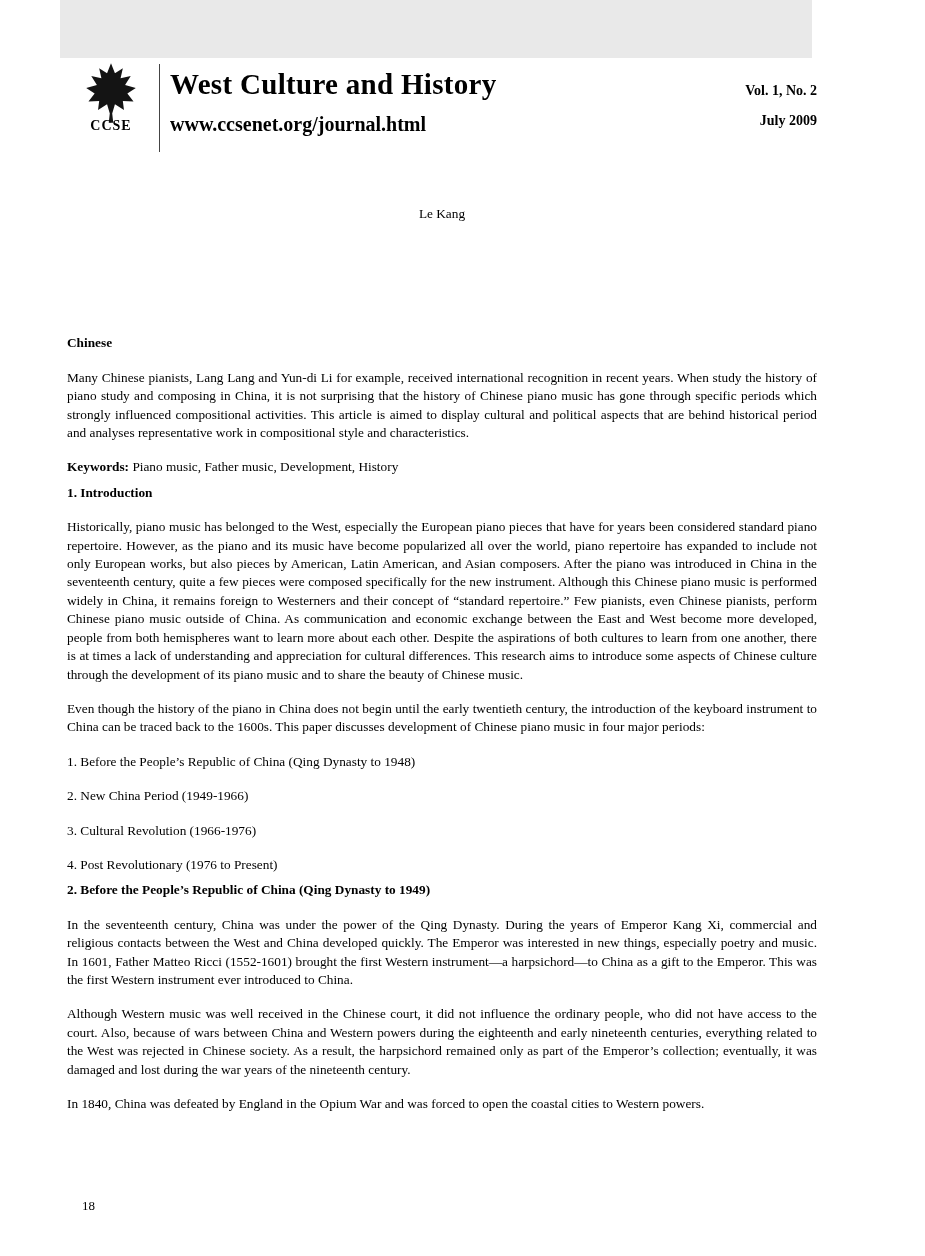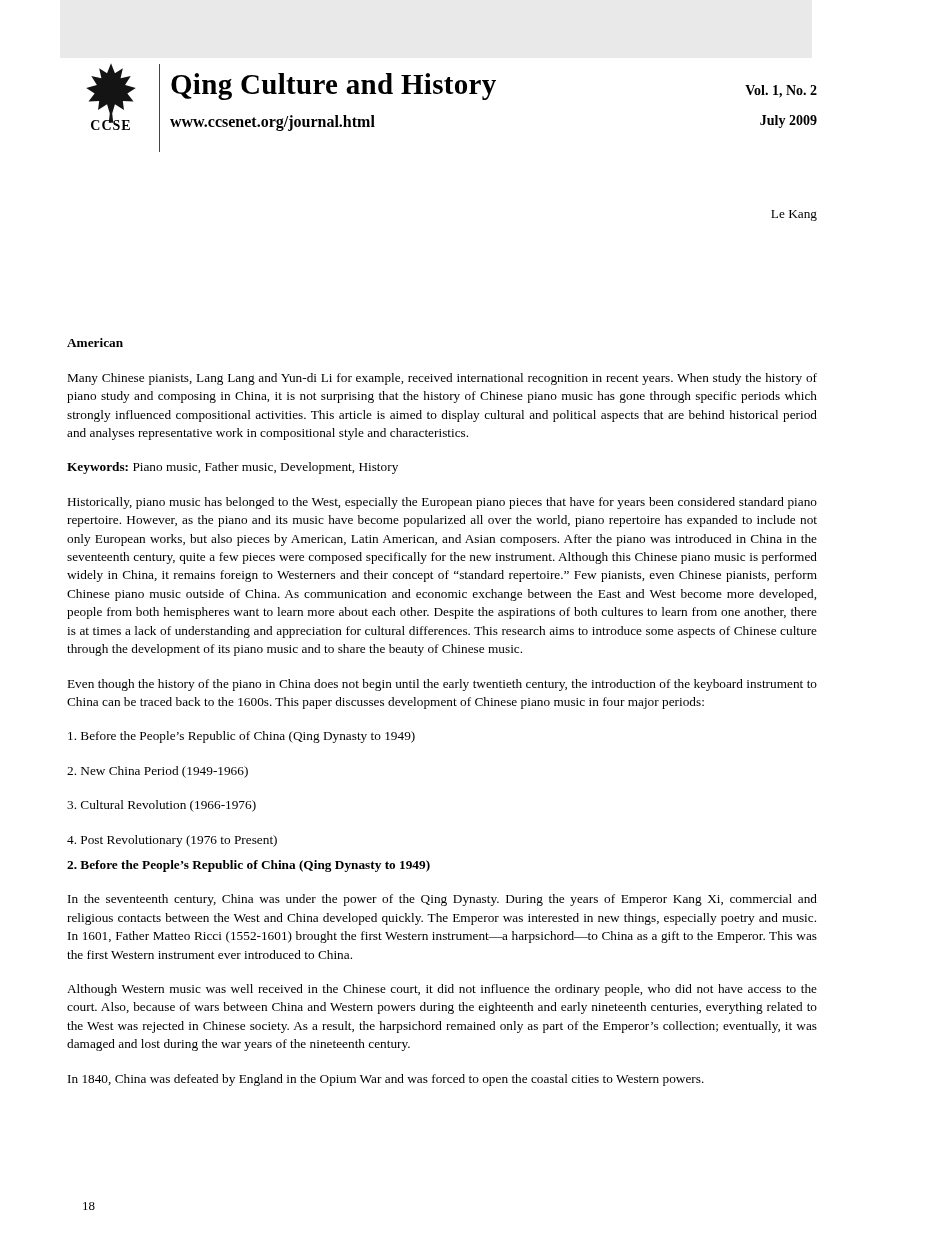--- a/index.html
+++ b/index.html
@@ -44,21 +44,21 @@
     margin: 2px 10px 0 4px;
     flex: 0 0 auto;
   }
   .journal-block { flex: 1 1 auto; padding-top: 6px; }
   .journal-title {
     font-size: 29px;
     font-weight: bold;
     letter-spacing: 0.3px;
   }
   .journal-url {
-    font-size: 16px;
+    font-size: 20px;
     font-weight: bold;
     margin-top: 12px;
   }
   .issue-block {
     flex: 0 0 auto;
     text-align: right;
     font-size: 14px;
     font-weight: bold;
     padding-top: 14px;
     line-height: 30px;
@@ -71,21 +71,21 @@
     line-height: 18.4px;
   }
   .article-title {
     font-size: 22px;
     font-weight: normal;
     text-align: center;
     margin: 0 0 43px 0;
     line-height: 30px;
   }
   .author {
-    text-align: right;
+    text-align: center;
     margin: 0 0 111px 0;
   }
   h2.sec-heading {
     font-size: 13.3px;
     font-weight: bold;
     margin: 0 0 7px 0;
     line-height: 18.4px;
   }
   .content p {
     margin: 16px 0 7px 0;
@@ -110,41 +110,42 @@
     <div class="logo-block">
       <span>
         <svg viewBox="0 0 100 110" width="60" height="62" aria-hidden="true">
           <path fill="#141414" d="M50 2 L57 20 L71 11 L67 29 L85 25 L75 41 L94 46 L79 56 L90 70 L71 69 L73 85 L57 75 L52 92 L48 92 L43 75 L27 85 L29 69 L10 70 L21 56 L6 46 L25 41 L15 25 L33 29 L29 11 L43 20 Z M48 90 L52 90 L54 108 L46 108 Z"></path>
         </svg>
       </span>
       <div class="logo-text">CCSE</div>
     </div>
     <div class="logo-divider"></div>
     <div class="journal-block">
-      <div class="journal-title">Qing Culture and History</div>
+      <div class="journal-title">West Culture and History</div>
       <div class="journal-url">www.ccsenet.org/journal.html</div>
     </div>
     <div class="issue-block">
       <div>Vol. 1, No. 2</div>
       <div>July  2009</div>
     </div>
   </header>
 
   <main class="content">
     <div class="author">Le Kang</div>
 
-    <h2 class="sec-heading">American</h2>
+    <h2 class="sec-heading">Chinese</h2>
     <p>Many Chinese pianists, Lang Lang and Yun-di Li for example, received international recognition in recent years. When study the history of piano study and composing in China, it is not surprising that the history of Chinese piano music has gone through specific periods which strongly influenced compositional activities. This article is aimed to display cultural and political aspects that are behind historical period and analyses representative work in compositional style and characteristics.</p>
 
     <p class="no-justify"><strong>Keywords:</strong> <span>Piano music, Father music, Development, History</span></p>
 
+    <h2 class="sec-heading">1. Introduction</h2>
     <p>Historically, piano music has belonged to the West, especially the European piano pieces that have for years been considered standard piano repertoire. However, as the piano and its music have become popularized all over the world, piano repertoire has expanded to include not only European works, but also pieces by American, Latin American, and Asian composers. After the piano was introduced in China in the seventeenth century, quite a few pieces were composed specifically for the new instrument. Although this Chinese piano music is performed widely in China, it remains foreign to Westerners and their concept of “standard repertoire.” Few pianists, even Chinese pianists, perform Chinese piano music outside of China. As communication and economic exchange between the East and West become more developed, people from both hemispheres want to learn more about each other. Despite the aspirations of both cultures to learn from one another, there is at times a lack of understanding and appreciation for cultural differences. This research aims to introduce some aspects of Chinese culture through the development of its piano music and to share the beauty of Chinese music.</p>
     <p>Even though the history of the piano in China does not begin until the early twentieth century, the introduction of the keyboard instrument to China can be traced back to the 1600s. This paper discusses development of Chinese piano music in four major periods:</p>
 
-    <p class="no-justify">1. Before the People’s Republic of China (Qing Dynasty to 1949)</p>
+    <p class="no-justify">1. Before the People’s Republic of China (Qing Dynasty to 1948)</p>
     <p class="no-justify">2. New China Period (1949-1966)</p>
     <p class="no-justify">3. Cultural Revolution (1966-1976)</p>
     <p class="no-justify">4. Post Revolutionary (1976 to Present)</p>
 
     <h2 class="sec-heading">2. Before the People’s Republic of China (Qing Dynasty to 1949)</h2>
     <p>In the seventeenth century, China was under the power of the Qing Dynasty. During the years of Emperor Kang Xi, commercial and religious contacts between the West and China developed quickly. The Emperor was interested in new things, especially poetry and music. In 1601, Father Matteo Ricci (1552-1601) brought the first Western instrument—a harpsichord—to China as a gift to the Emperor. This was the first Western instrument ever introduced to China.</p>
     <p>Although Western music was well received in the Chinese court, it did not influence the ordinary people, who did not have access to the court. Also, because of wars between China and Western powers during the eighteenth and early nineteenth centuries, everything related to the West was rejected in Chinese society. As a result, the harpsichord remained only as part of the Emperor’s collection; eventually, it was damaged and lost during the war years of the nineteenth century.</p>
     <p>In 1840, China was defeated by England in the Opium War and was forced to open the coastal cities to Western powers.</p>
   </main>
 

